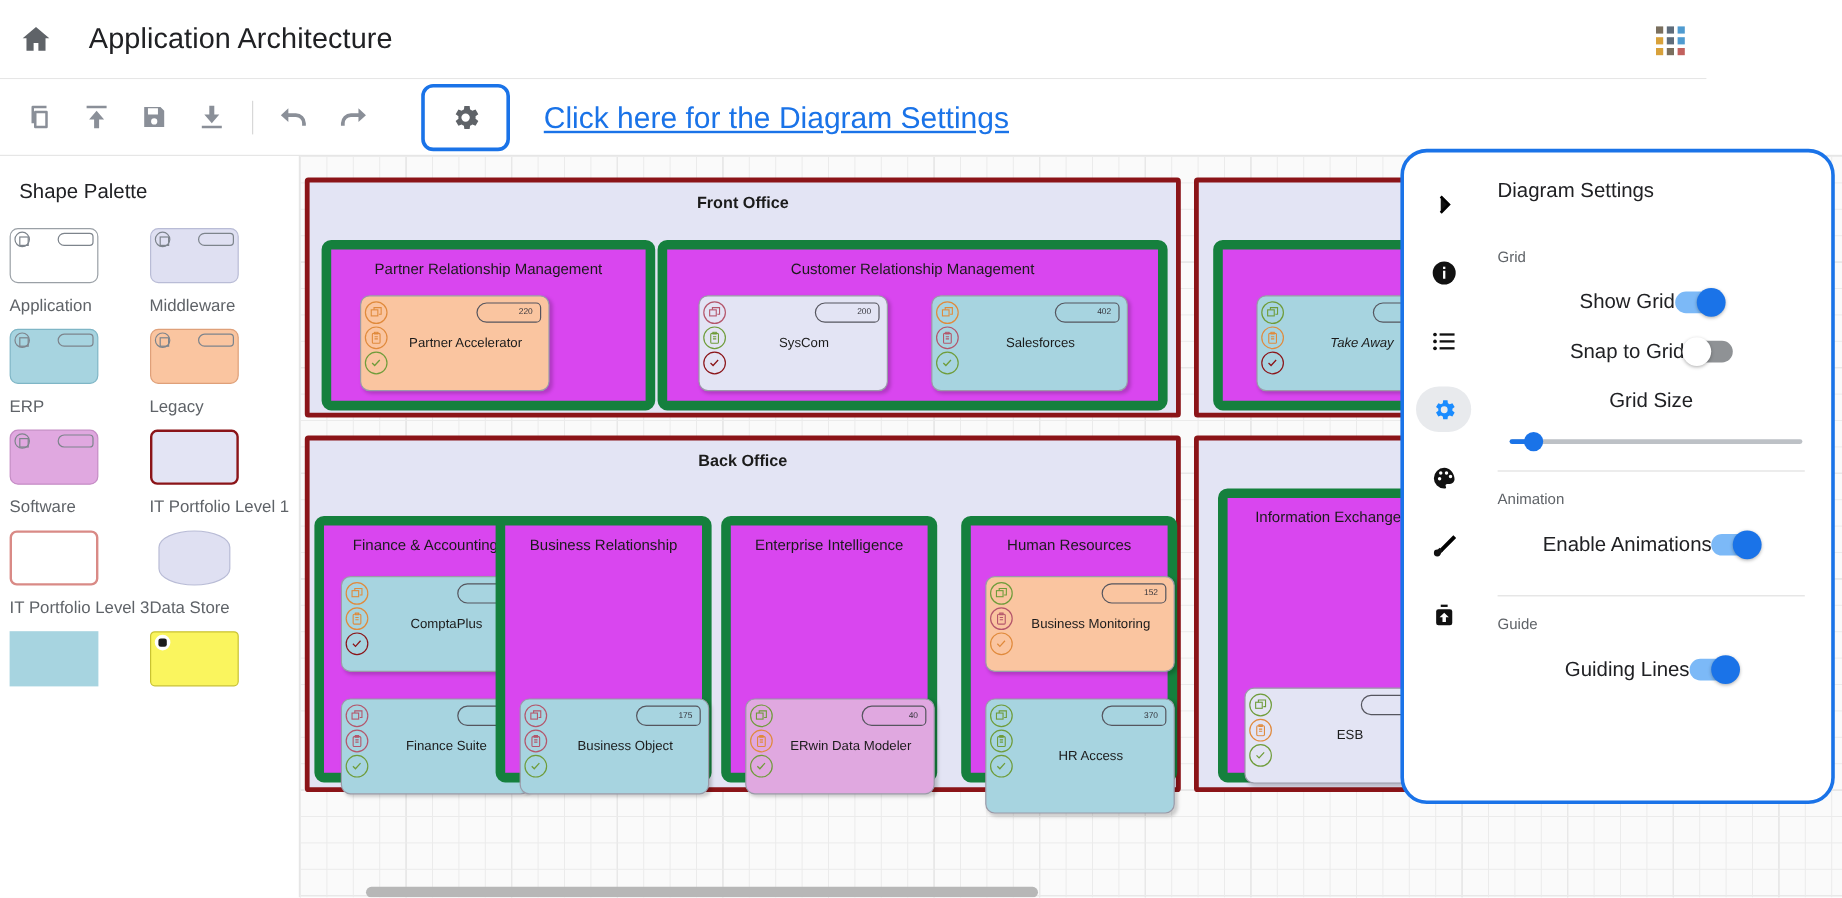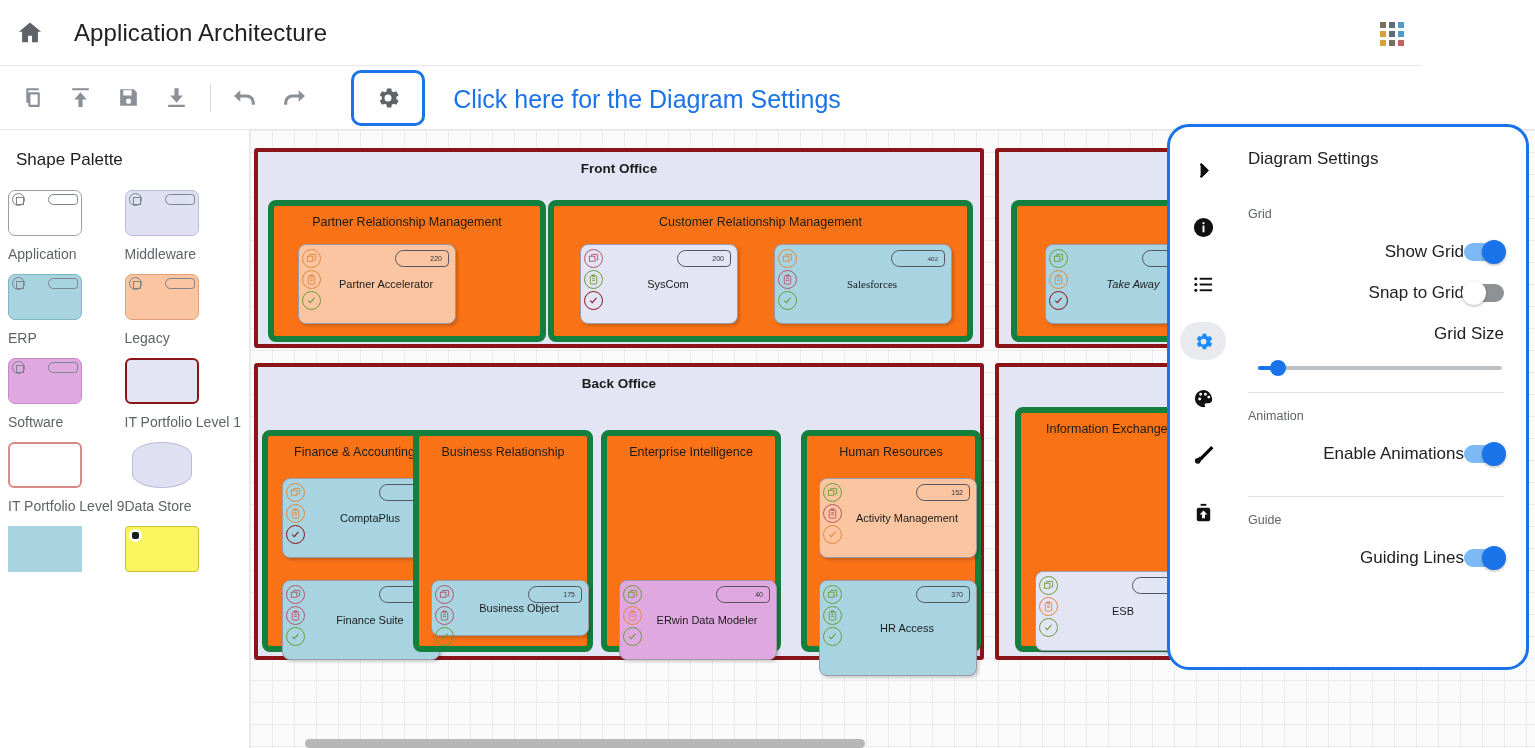--- a/index.html
+++ b/index.html
@@ -45,21 +45,21 @@
   }
   .tb-btn svg { width: 25px; height: 25px; fill: #8a8f98; }
   .tb-sep { width: 1px; height: 28px; background: #d8d8d8; margin: 0 10px; }
   .tb-btn.highlight {
     border: 3px solid #1a73e8; border-radius: 10px;
     width: 74px; height: 56px; margin-left: 34px;
   }
   .tb-btn.highlight svg { width: 28px; height: 28px; fill: #5f6368; }
   .callout {
     margin-left: 22px; color: #1a73e8; font-size: 25px; line-height: 30px;
-    text-align: center; width: 400px; margin-top: 2px;
+    text-align: center; width: 400px; margin-top: 2px; text-decoration: underline;
   }
 
   
   .palette {
     position: absolute; left: 0; top: 130px; width: 250px; height: 618px;
     background: #fff; border-right: 1px solid #e6e6e6; overflow: hidden;
   }
   .palette-title { font-size: 17px; color: #202124; padding: 20px 0 0 16px; font-weight: 400; }
   .palette-grid {
     display: grid; grid-template-columns: 1fr 1fr; padding: 20px 8px 0 8px;
@@ -104,21 +104,21 @@
   
   .grp {
     position: absolute; background: #e3e4f4; border: 4px solid #8b1418;
     border-radius: 3px;
   }
   .grp-title {
     position: absolute; left: 0; right: 0; top: 9px; text-align: center;
     font-size: 13.5px; font-weight: bold; color: #1b1b1b;
   }
   .sub {
-    position: absolute; background: #f97316; border: 6px solid #15803d;
+    position: absolute; background: #d946ef; border: 8px solid #15803d;
     border-radius: 8px;
   }
   .sub-title {
     position: absolute; left: 0; right: 0; top: 9px; text-align: center;
     font-size: 12.5px; color: #1b1b1b; line-height: 15px;
   }
   
   .node {
     position: absolute; border-radius: 8px; border: 1px solid #9a9aa8;
     box-shadow: 2px 2px 3px rgba(0,0,0,.18);
@@ -155,21 +155,21 @@
     width: 46px; height: 38px; display: flex; align-items: center; justify-content: center;
     border-radius: 20px; cursor: pointer;
   }
   .rail-btn svg { width: 23px; height: 23px; fill: #111; }
   .rail-btn.active { background: #e8eaed; }
   .rail-btn.active svg { fill: #1a8cff; }
   .set-body { flex: 1; padding: 22px 22px 0 12px; }
   .set-title { font-size: 17px; color: #202124; margin-bottom: 38px; }
   .set-group-label { font-size: 12.5px; color: #5f6368; margin-bottom: 10px; }
   .set-row {
-    display: flex; align-items: center; justify-content: flex-end;
+    display: flex; align-items: center; justify-content: center;
     height: 41px;
   }
   .set-row-label { font-size: 17px; color: #202124; }
   .toggle { width: 40px; height: 18px; border-radius: 10px; position: relative; cursor: pointer; }
   .toggle.on { background: #7cb9f7; }
   .toggle.off { background: #8f9295; }
   .toggle .knob {
     position: absolute; top: -3px; width: 24px; height: 24px; border-radius: 50%;
     box-shadow: 0 1px 3px rgba(0,0,0,.3);
   }
@@ -295,21 +295,21 @@
         <div class="pal-item">
           <div class="pal-shape">
             <div class="sh-rect" style="background:#e3e4f4;border:2px solid #8b1418"></div>
           </div>
           <div class="pal-label">IT Portfolio Level 1</div>
         </div>
         <div class="pal-item">
           <div class="pal-shape">
             <div class="sh-rect" style="background:#ffffff;border:2px solid #d98a86"></div>
           </div>
-          <div class="pal-label">IT Portfolio Level 9</div>
+          <div class="pal-label">IT Portfolio Level 3</div>
         </div>
         <div class="pal-item">
           <div class="pal-shape">
             <div class="sh-cyl"></div>
           </div>
           <div class="pal-label">Data Store</div>
         </div>
         <div class="pal-item">
           <div class="pal-shape">
             <div class="sh-plain" style="background:#a7d4e0"></div>
@@ -403,21 +403,21 @@
                   <path d="M5 13l5 5 10-11"></path>
                 </svg>
               </div>
             </div>
             <div class="node-badge">20</div>
             <div class="node-label">Finance Suite</div>
           </div>
         </div>
         <div class="sub" style="left: 155px; top: 63px; width: 180px; height: 222px;">
           <div class="sub-title">Business Relationship</div>
-          <div class="node" style="left: 12px; top: 144px; width: 158px; height: 56px; background: rgb(167, 212, 224);">
+          <div class="node" style="left: 12px; top: 144px; width: 158px; height: 80px; background: rgb(167, 212, 224);">
             <div class="node-icons">
               <div class="ni" style="border-color: rgb(180, 86, 107); color: rgb(180, 86, 107);">
                 <svg viewBox="0 0 24 24" fill="none" stroke="currentColor" stroke-width="2">
                   <rect x="3" y="7" width="12" height="11"></rect>
                   <path d="M8 7V3h13v12h-4"></path>
                 </svg>
               </div>
               <div class="ni" style="border-color: rgb(180, 86, 107); color: rgb(180, 86, 107);">
                 <svg viewBox="0 0 24 24" fill="none" stroke="currentColor" stroke-width="2">
                   <rect x="5" y="4" width="14" height="18" rx="2"></rect>
@@ -479,21 +479,21 @@
                   <path d="M9 10h6M9 14h6"></path>
                 </svg>
               </div>
               <div class="ni" style="border-color: rgb(224, 138, 60); color: rgb(224, 138, 60);">
                 <svg viewBox="0 0 26 26" fill="none" stroke="currentColor" stroke-width="2.5">
                   <path d="M5 13l5 5 10-11"></path>
                 </svg>
               </div>
             </div>
             <div class="node-badge">152</div>
-            <div class="node-label">Activity Management</div>
+            <div class="node-label">Business Monitoring</div>
           </div>
           <div class="node" style="left: 12px; top: 144px; width: 158px; height: 96px; background: rgb(167, 212, 224);">
             <div class="node-icons">
               <div class="ni" style="border-color: rgb(111, 156, 58); color: rgb(111, 156, 58);">
                 <svg viewBox="0 0 24 24" fill="none" stroke="currentColor" stroke-width="2">
                   <rect x="3" y="7" width="12" height="11"></rect>
                   <path d="M8 7V3h13v12h-4"></path>
                 </svg>
               </div>
               <div class="ni" style="border-color: rgb(111, 156, 58); color: rgb(111, 156, 58);">
@@ -592,21 +592,21 @@
               </div>
               <div class="ni" style="border-color: rgb(139, 20, 24); color: rgb(139, 20, 24);">
                 <svg viewBox="0 0 26 26" fill="none" stroke="currentColor" stroke-width="2.5">
                   <path d="M5 13l5 5 10-11"></path>
                 </svg>
               </div>
             </div>
             <div class="node-badge">200</div>
             <div class="node-label">SysCom</div>
           </div>
-          <div class="node" style="left: 220px; top: 38px; width: 178px; height: 80px; background: rgb(167, 212, 224); font-family: Liberation Serif, serif;">
+          <div class="node" style="left: 220px; top: 38px; width: 164px; height: 80px; background: rgb(167, 212, 224);">
             <div class="node-icons">
               <div class="ni" style="border-color: rgb(224, 138, 60); color: rgb(224, 138, 60);">
                 <svg viewBox="0 0 24 24" fill="none" stroke="currentColor" stroke-width="2">
                   <rect x="3" y="7" width="12" height="11"></rect>
                   <path d="M8 7V3h13v12h-4"></path>
                 </svg>
               </div>
               <div class="ni" style="border-color: rgb(180, 86, 107); color: rgb(180, 86, 107);">
                 <svg viewBox="0 0 24 24" fill="none" stroke="currentColor" stroke-width="2">
                   <rect x="5" y="4" width="14" height="18" rx="2"></rect>

